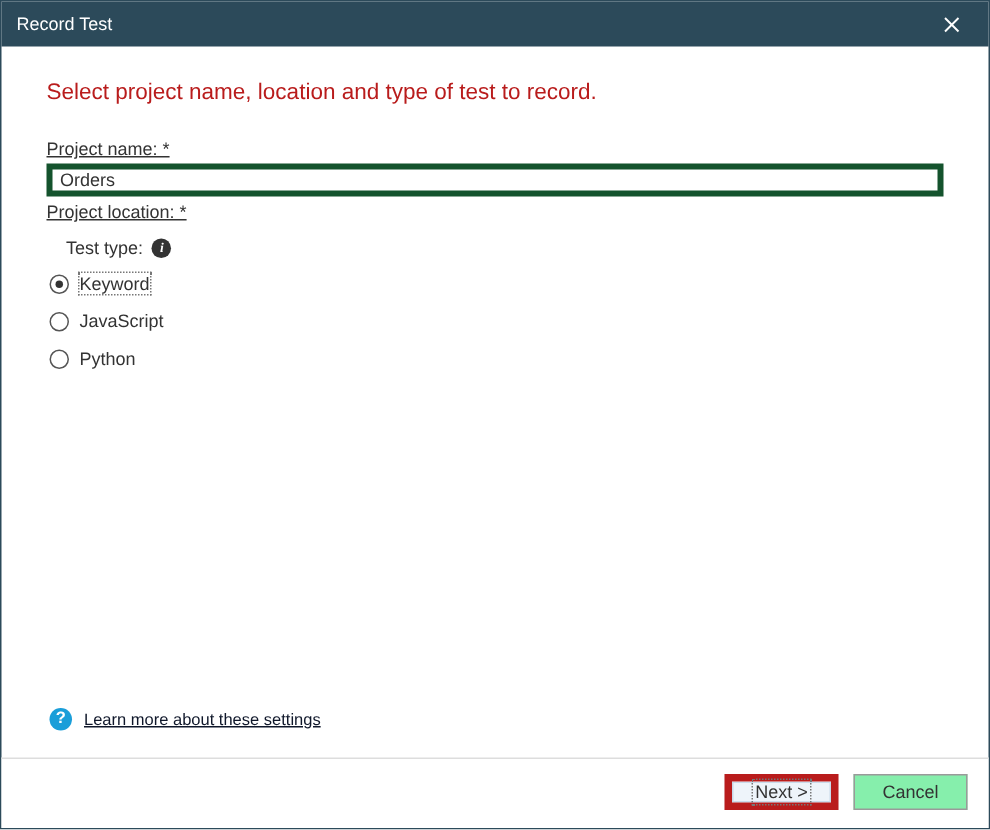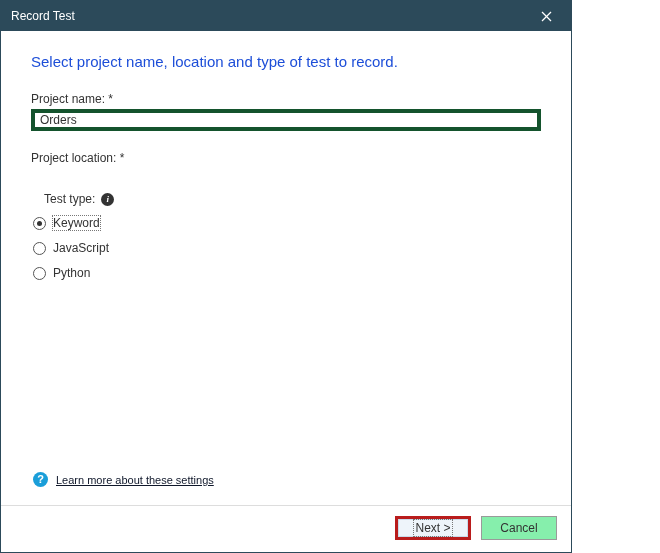--- a/index.html
+++ b/index.html
@@ -7,21 +7,21 @@
   body {
     font-family: "Segoe UI", Tahoma, Arial, sans-serif;
     font-size: 12px;
     color: #333;
     background: #fff;
     width: 660px;
     height: 553px;
     overflow: hidden;
   }
   .window {
-    width: 572px;
+    width: 660px;
     height: 553px;
     border: 1px solid #2c4a5a;
     display: flex;
     flex-direction: column;
     background: #fff;
   }
   .titlebar {
     background: #2c4a5a;
     color: #fff;
     height: 30px;
@@ -42,40 +42,40 @@
   }
   .titlebar .close svg { stroke: #fff; }
   .content {
     flex: 1 1 auto;
     padding: 22px 30px 10px 30px;
     display: flex;
     flex-direction: column;
     overflow: hidden;
   }
   .heading {
-    color: #1d4ed8;
+    color: #b91c1c;
     font-size: 15px;
     margin: 0 0 22px 0;
   }
   .field-label {
     font-size: 12px;
     margin: 0 0 3px 0;
     color: #333;
   }
   .text-input {
     width: 100%;
     height: 22px;
     border: 4px solid #14532d;
     font-family: inherit;
     font-size: 12px;
     padding: 2px 5px;
     color: #333;
     background: #fff;
   }
-  .field-block { margin-bottom: 20px; }
+  .field-block { margin-bottom: 3px; text-decoration: underline; }
   .location-wrap {
     display: flex;
     align-items: stretch;
   }
   .location-wrap input {
     flex: 1 1 auto;
   }
   .browse-btn {
     width: 22px;
     height: 22px;
@@ -188,21 +188,21 @@
     font-family: inherit;
     font-size: 12px;
     color: #333;
     cursor: pointer;
     padding: 0 10px;
     display: flex;
     align-items: center;
     justify-content: center;
   }
   .btn.primary {
-    border: 3px solid #b91c1c;
+    border: 5px solid #b91c1c;
     box-shadow: inset 0 0 0 1px rgba(90,143,191,0.25);
     background: #eef4fa;
   }
   .btn .label.focusring {
     outline: 1px dotted #777;
     outline-offset: 1px;
   }
 </style>
 </head>
 <body>

